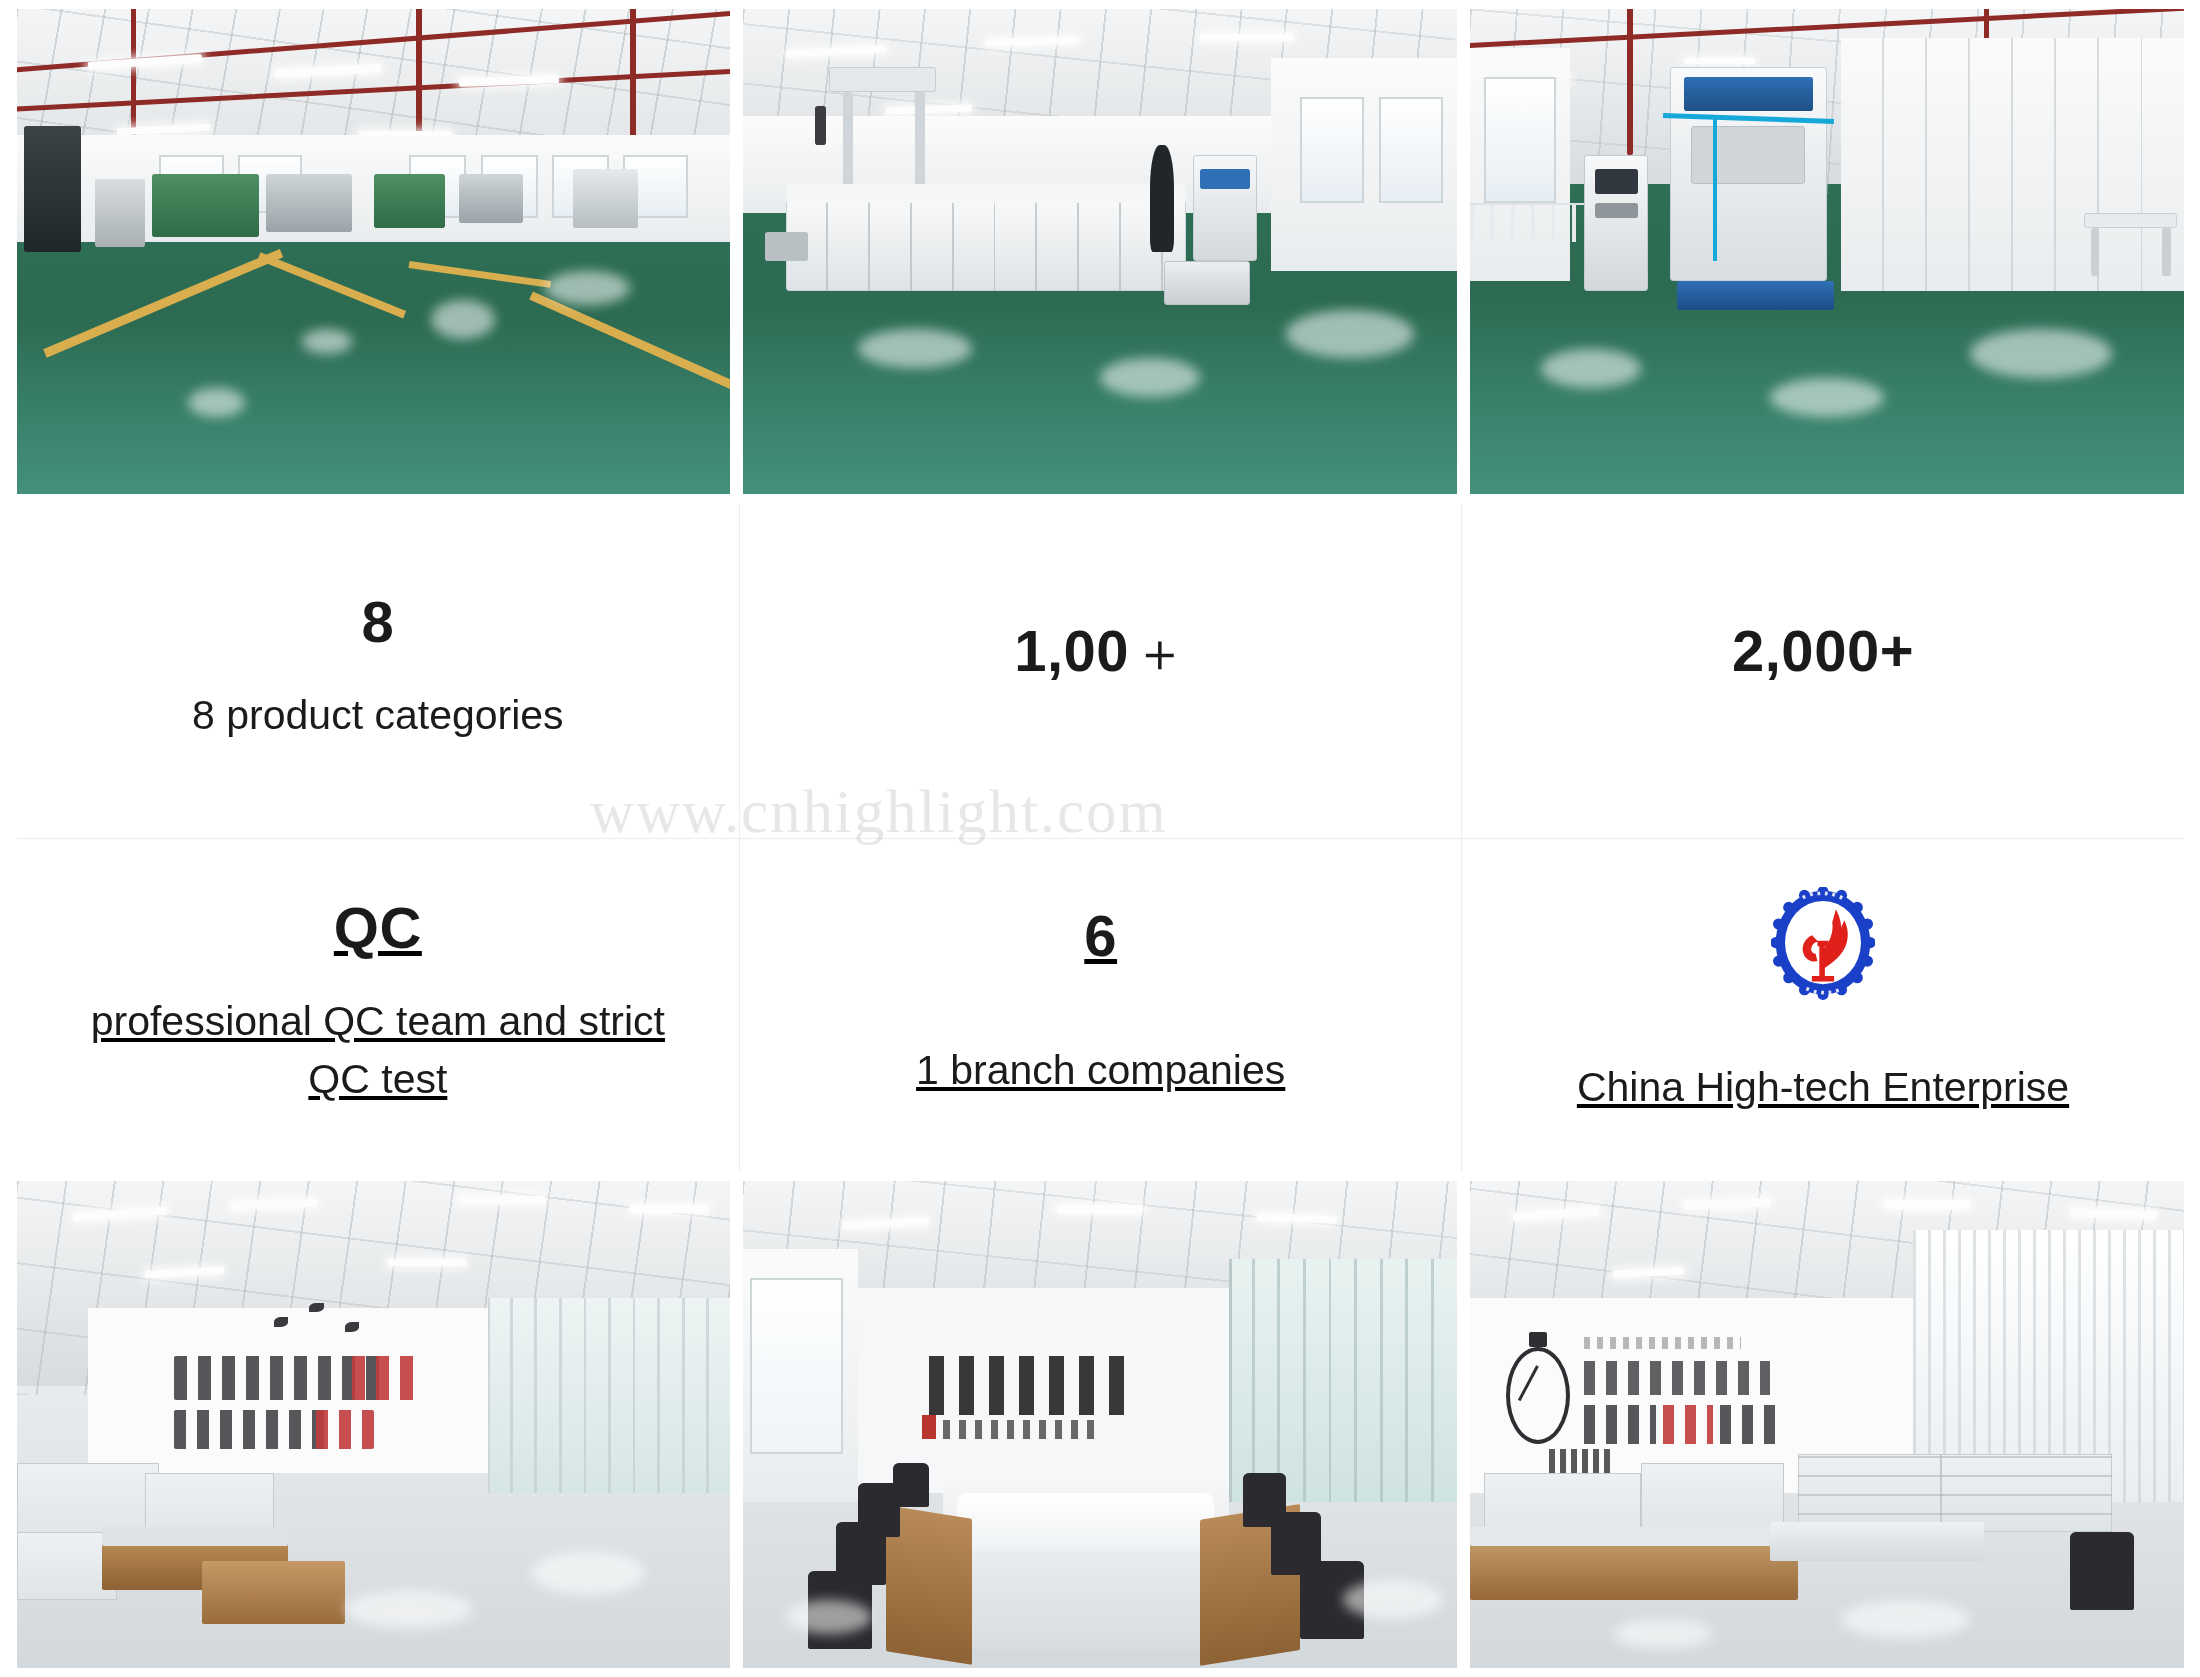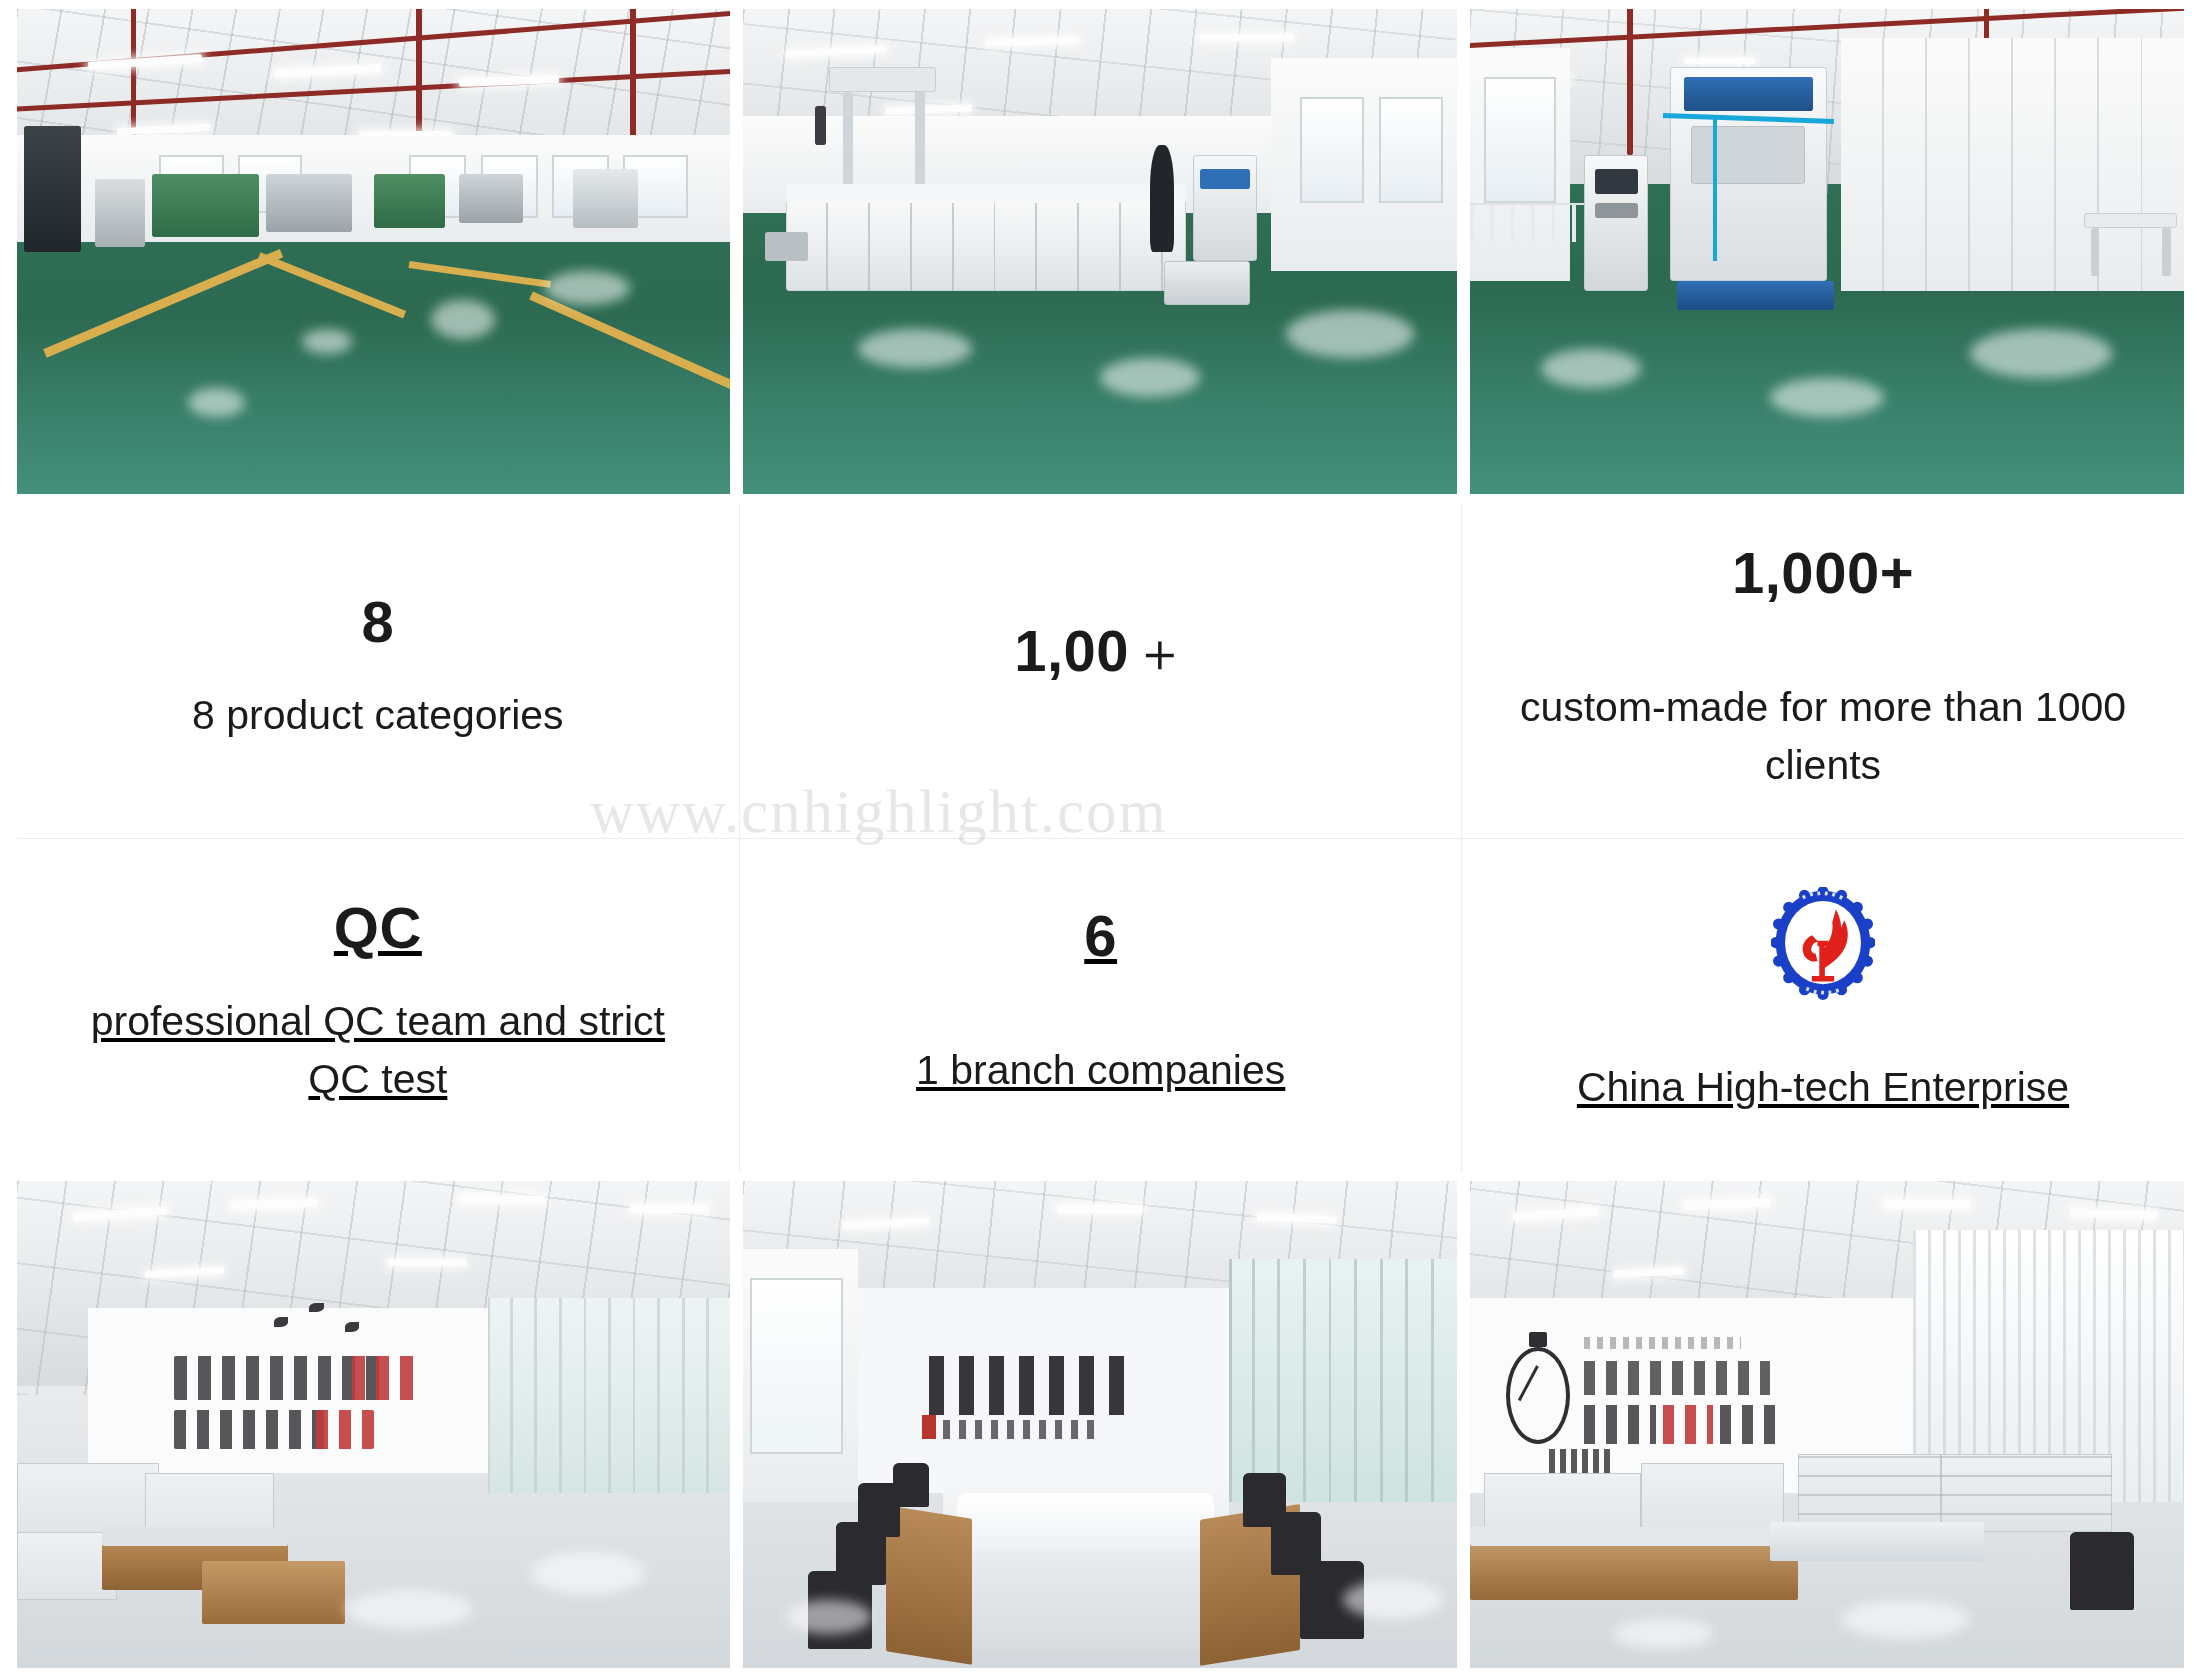--- a/index.html
+++ b/index.html
@@ -287,22 +287,21 @@
     <div class="stat-cell">
       <div class="stat-value">8</div>
       <div class="stat-label">8 product categories</div>
     </div>
 
     <div class="stat-cell bl tall">
       <div class="stat-value"><span>1,00</span><span class="fw-plus">＋</span></div>
     </div>
 
     <div class="stat-cell bl tall">
-      <div class="stat-value">1,000+</div>
-      <div class="stat-label">custom-made for more than 1000 clients</div>
+      <div class="stat-value">2,000+</div>
     </div>
 
     <div class="stat-cell bt left-label">
       <div class="stat-value">QC</div>
       <div class="stat-label">professional QC team and strict QC test</div>
     </div>
 
     <div class="stat-cell bt bl">
       <div class="stat-value">6</div>
       <div class="stat-label">1 branch companies</div>

